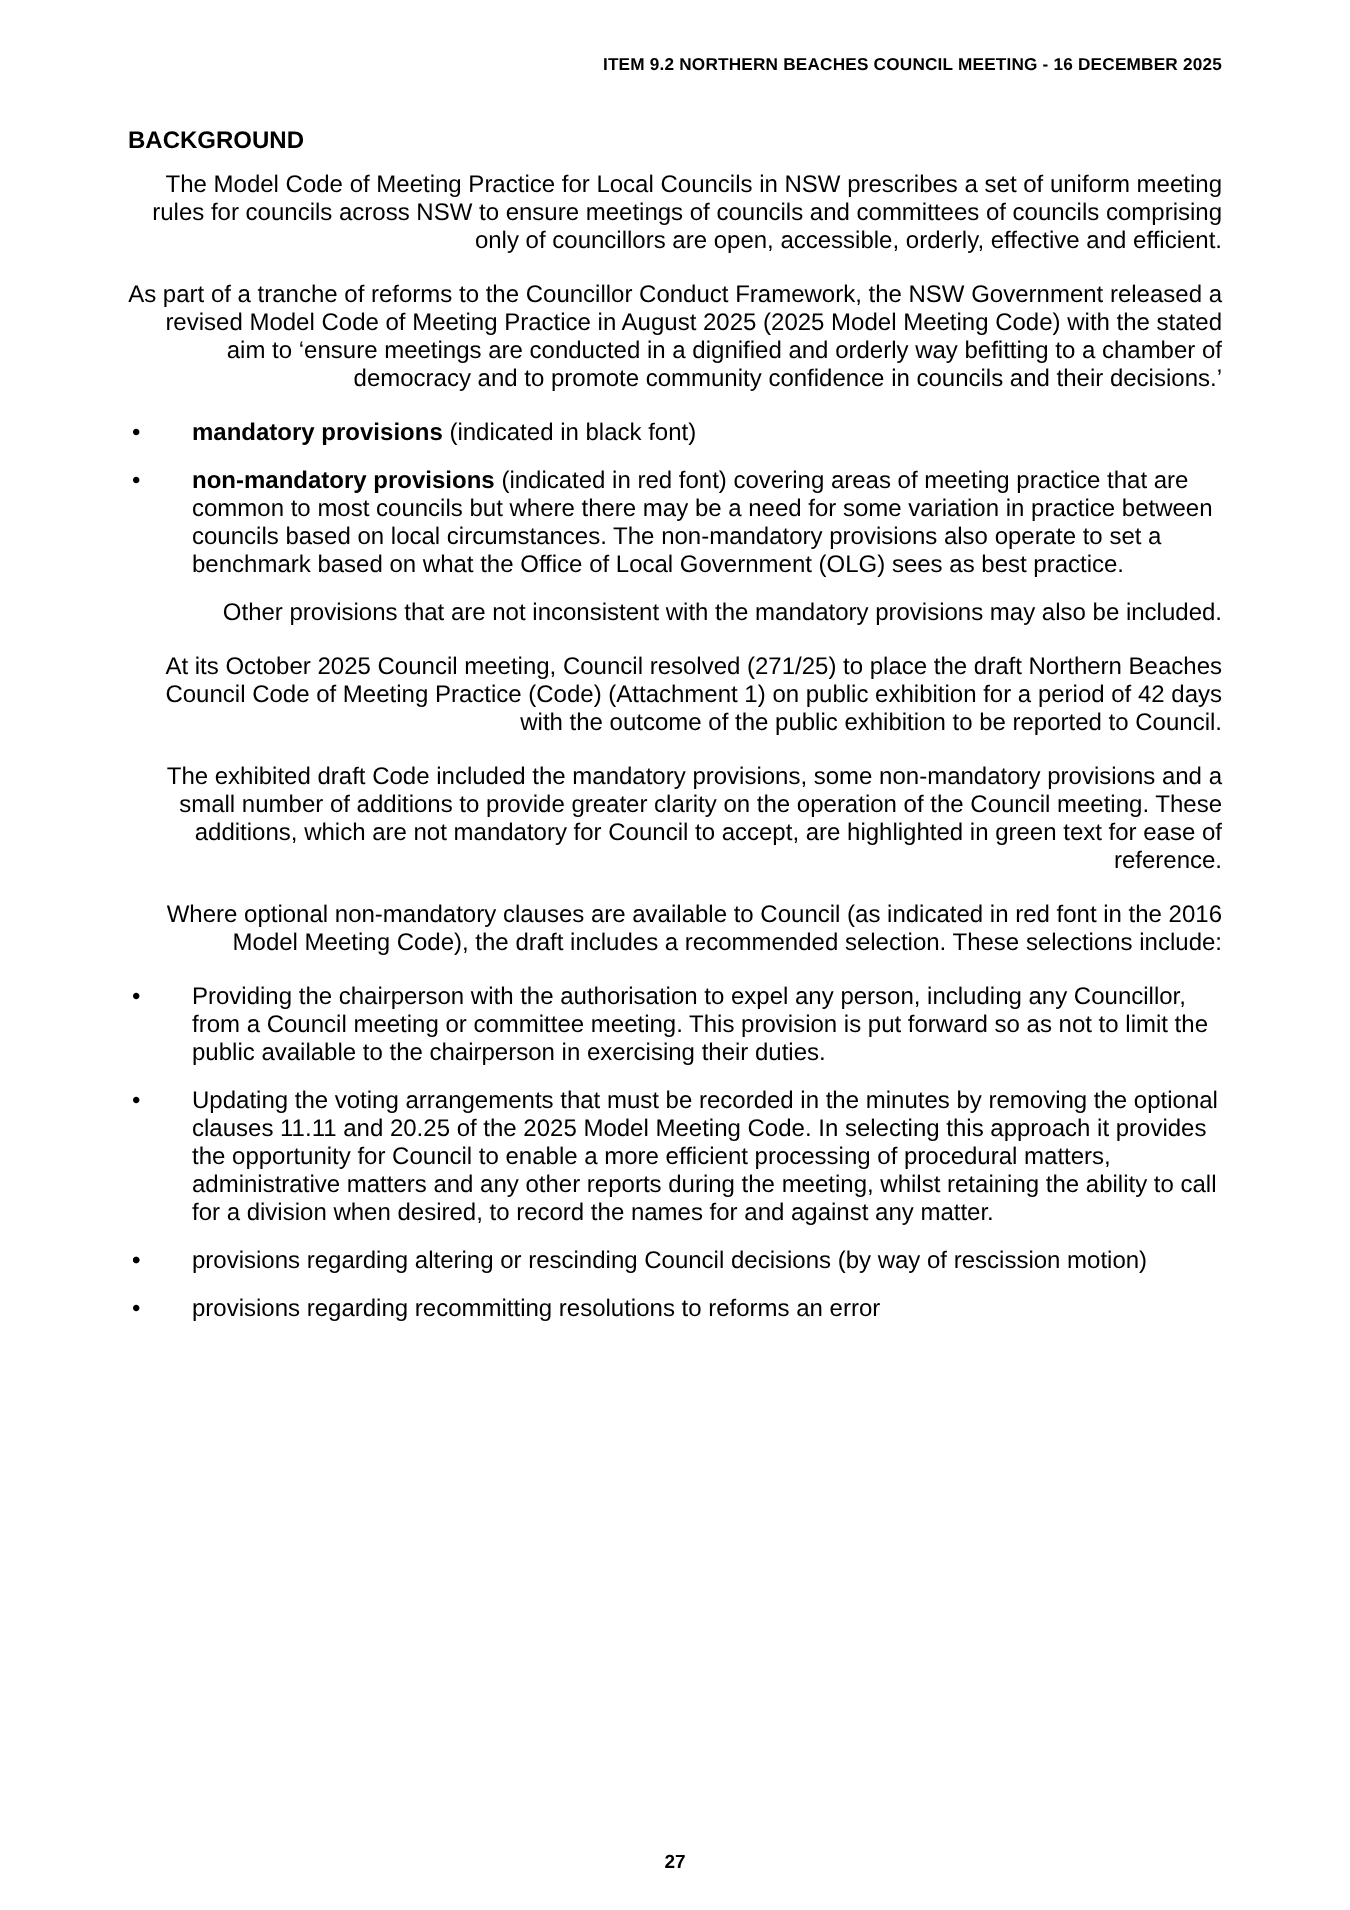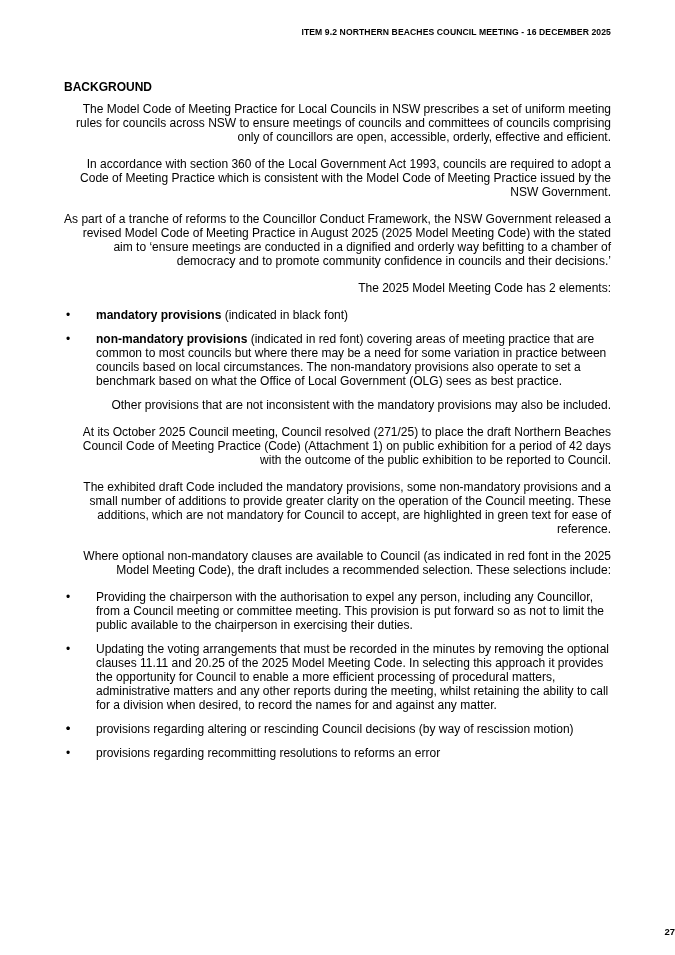--- a/index.html
+++ b/index.html
@@ -32,21 +32,21 @@
   .content {
     position: absolute;
     top: 63px;
     left: 64px;
     right: 64px;
   }
   .section-heading {
     font-size: 12px;
     font-weight: bold;
     line-height: 14px;
-    margin: 17px 0 8px 0;
+    margin: 0 0 8px 0;
   }
   .para {
     font-size: 12px;
     line-height: 14px;
     margin: 0 0 13px 0;
     text-align: right;
   }
   ul.doc-list {
     list-style: none;
     margin: 0 0 3px 0;
@@ -67,64 +67,62 @@
     line-height: 14px;
   }
   .bold-leadin {
     font-weight: bold;
   }
   .page-number {
     position: absolute;
     top: 926px;
     left: 0;
     width: 100%;
-    text-align: right;
+    text-align: center;
     font-size: 9.5px;
     font-weight: bold;
     line-height: 12px;
   }
 </style>
 </head>
 <body>
 
 <div class="page">
 
   <div class="running-header">ITEM 9.2 NORTHERN BEACHES COUNCIL MEETING - 16 DECEMBER 2025</div>
 
   <div class="content">
 
     <h1 class="section-heading">BACKGROUND</h1>
 
     <p class="para">The Model Code of Meeting Practice for Local Councils in NSW prescribes a set of uniform meeting rules for councils across NSW to ensure meetings of councils and committees of councils comprising only of councillors are open, accessible, orderly, effective and efficient.</p>
 
-    <p class="para">In accordance with section 360 of the Local Government Act 1993, councils are required to adopt a Code of Meeting Practice which is consistent with the Model Code of Meeting Practice issued by the NSW Government.</p>
 
     <p class="para">As part of a tranche of reforms to the Councillor Conduct Framework, the NSW Government released a revised Model Code of Meeting Practice in August 2025 (2025 Model Meeting Code) with the stated aim to ‘ensure meetings are conducted in a dignified and orderly way befitting to a chamber of democracy and to promote community confidence in councils and their decisions.’</p>
 
-    <p class="para">The 2025 Model Meeting Code has 2 elements:</p>
 
     <ul class="doc-list">
       <li>
         <span class="marker">•</span>
         <span class="li-text"><span class="bold-leadin">mandatory provisions</span><span> (indicated in black font)</span></span>
       </li>
       <li>
         <span class="marker">•</span>
         <span class="li-text"><span class="bold-leadin">non-mandatory provisions</span><span> (indicated in red font) covering areas of meeting practice that are common to most councils but where there may be a need for some variation in practice between councils based on local circumstances. The non-mandatory provisions also operate to set a benchmark based on what the Office of Local Government (OLG) sees as best practice.</span></span>
       </li>
     </ul>
 
     <p class="para">Other provisions that are not inconsistent with the mandatory provisions may also be included.</p>
 
 
     <p class="para">At its October 2025 Council meeting, Council resolved (271/25) to place the draft Northern Beaches Council Code of Meeting Practice (Code) (Attachment 1) on public exhibition for a period of 42 days with the outcome of the public exhibition to be reported to Council.</p>
 
     <p class="para">The exhibited draft Code included the mandatory provisions, some non-mandatory provisions and a small number of additions to provide greater clarity on the operation of the Council meeting. These additions, which are not mandatory for Council to accept, are highlighted in green text for ease of reference.</p>
 
-    <p class="para">Where optional non-mandatory clauses are available to Council (as indicated in red font in the 2025 Model Meeting Code), the draft includes a recommended selection. These selections include:</p>
+    <p class="para">Where optional non-mandatory clauses are available to Council (as indicated in red font in the 2016 Model Meeting Code), the draft includes a recommended selection. These selections include:</p>
 
     <ul class="doc-list">
       <li>
         <span class="marker">•</span>
         <span class="li-text">Providing the chairperson with the authorisation to expel any person, including any Councillor, from a Council meeting or committee meeting. This provision is put forward so as not to limit the public available to the chairperson in exercising their duties.</span>
       </li>
       <li>
         <span class="marker">•</span>
         <span class="li-text">Updating the voting arrangements that must be recorded in the minutes by removing the optional clauses 11.11 and 20.25 of the 2025 Model Meeting Code. In selecting this approach it provides the opportunity for Council to enable a more efficient processing of procedural matters, administrative matters and any other reports during the meeting, whilst retaining the ability to call for a division when desired, to record the names for and against any matter.</span>
       </li>

